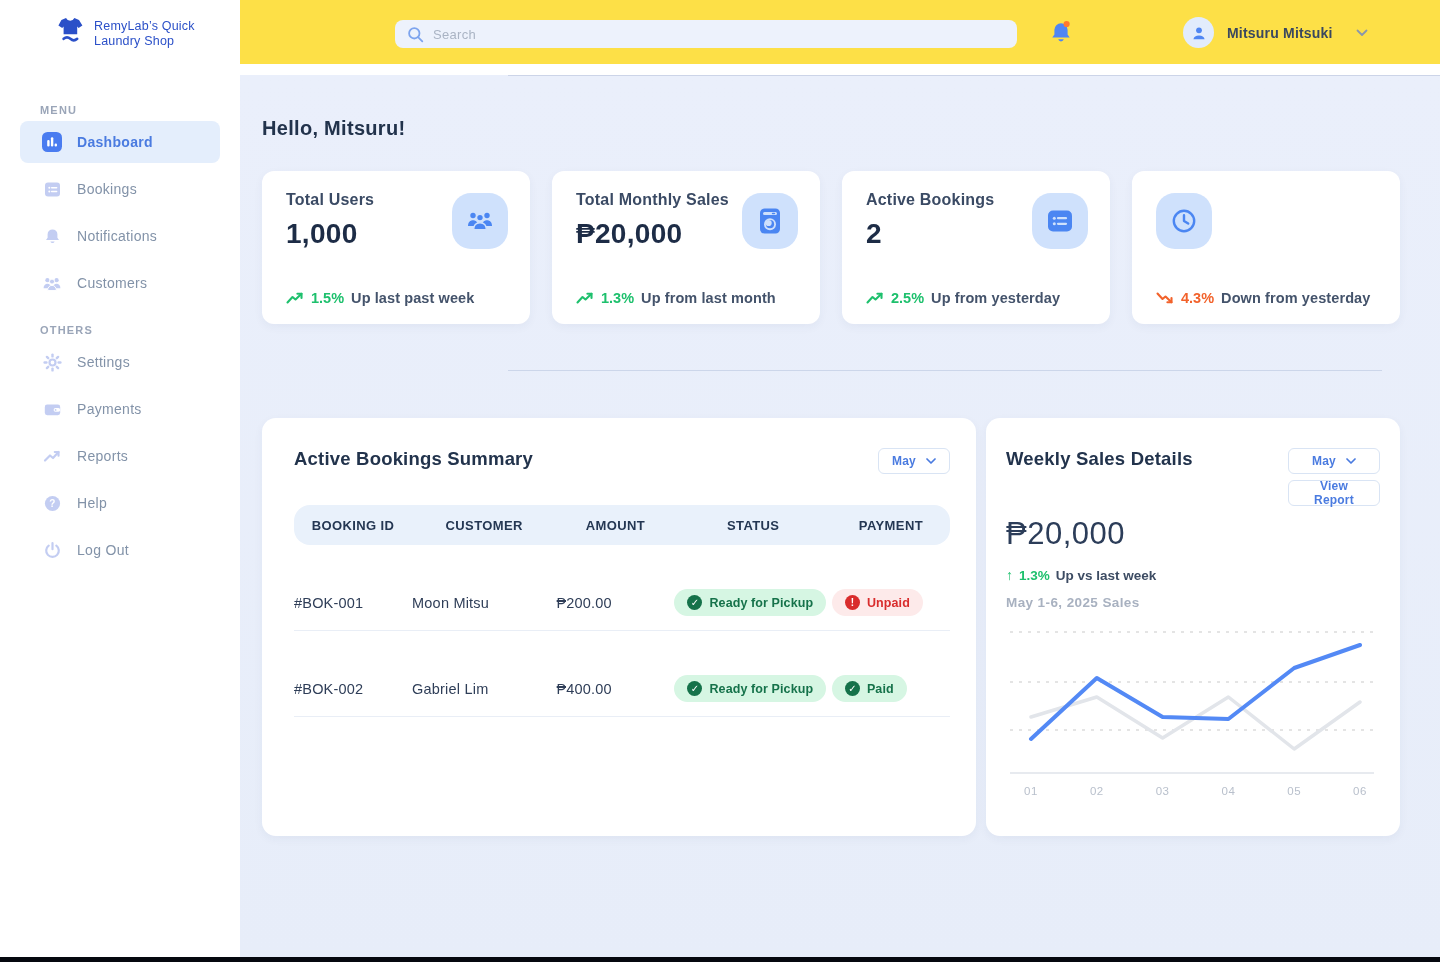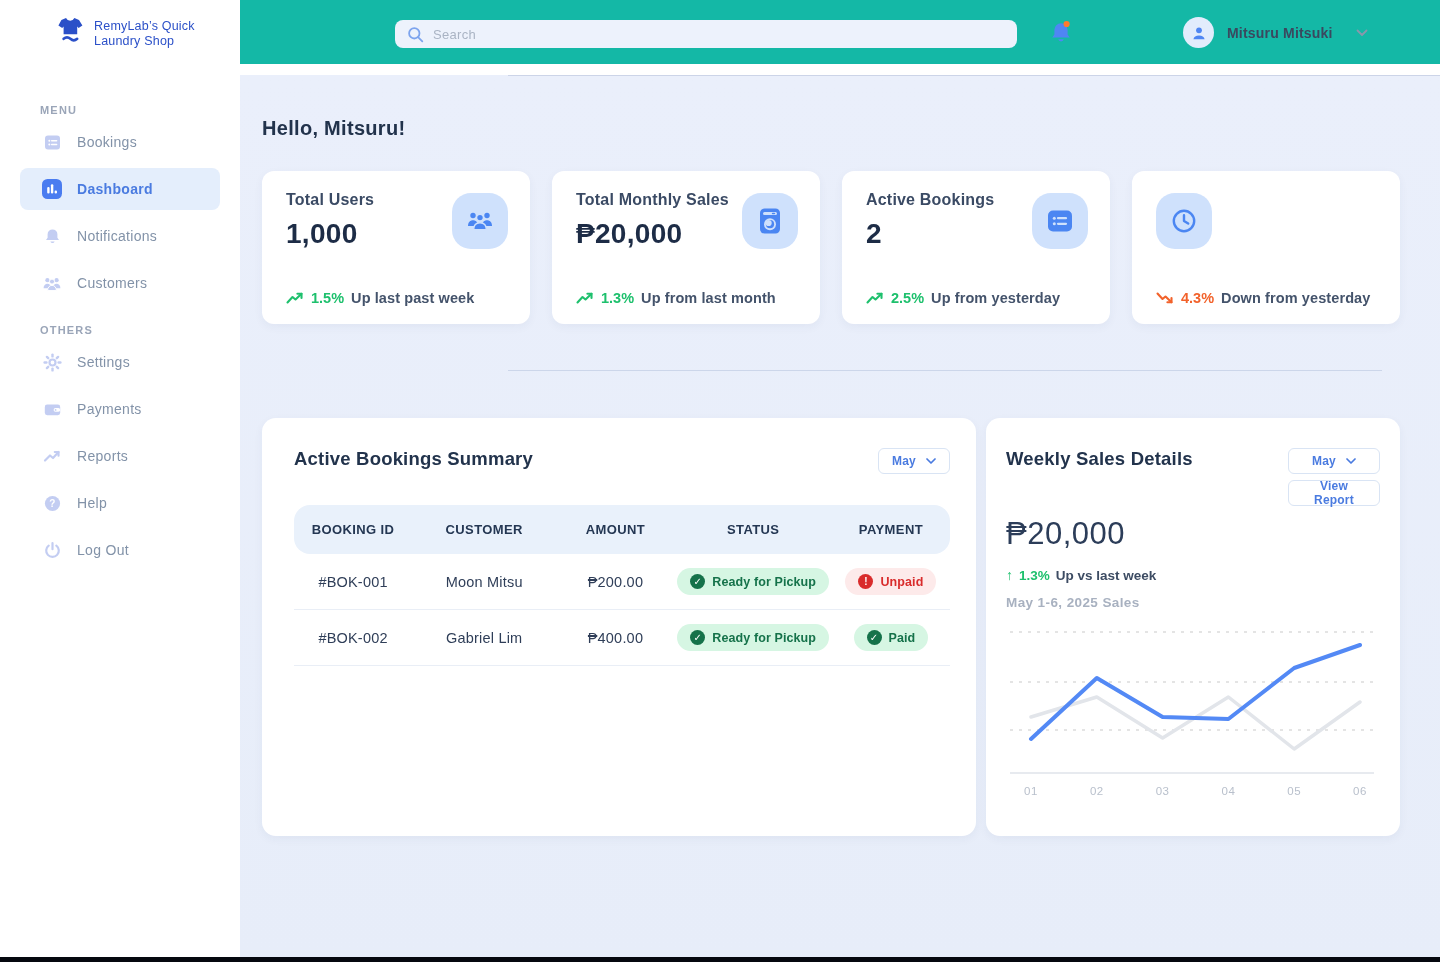--- a/index.html
+++ b/index.html
@@ -4,21 +4,21 @@
 <style>
   * { margin:0; padding:0; box-sizing:border-box; }
   html,body { width:1440px; height:962px; }
   body {
     font-family:"Liberation Sans","DejaVu Sans",sans-serif;
     background:#ffffff; position:relative; overflow:hidden;
     -webkit-font-smoothing:antialiased;
   }
 
   
-  .header { position:absolute; left:0; top:0; width:1440px; height:64px; background:#14b8a6; z-index:4; }
+  .header { position:absolute; left:0; top:0; width:1440px; height:64px; background:#fde047; z-index:4; }
   .search-bar {
     position:absolute; left:395px; top:20px; width:622px; height:28px;
     background:#edf2fc; border-radius:8px; display:flex; align-items:center; gap:9px; padding:0 12px;
   }
   .search-bar svg { flex:0 0 auto; }
   .search-bar input {
     border:none; outline:none; background:transparent; width:100%;
     font-family:inherit; font-size:13px; color:#56627a;
   }
   .search-bar input::placeholder { color:#aab4c4; letter-spacing:.3px; }
@@ -81,28 +81,28 @@
   .bookings { padding:30px 26px 0 32px; }
   .panel-head { display:flex; justify-content:space-between; align-items:flex-start; }
   .panel-title { font-size:18.5px; font-weight:bold; color:#22334c; letter-spacing:.2px; }
   .select-btn {
     height:26px; padding:0 13px; background:#fff; border:1px solid #d9e4f4; border-radius:6px;
     display:inline-flex; align-items:center; gap:10px; cursor:pointer;
     font-family:inherit; font-size:12px; font-weight:bold; color:#4a7be0; letter-spacing:.2px;
   }
   .table { margin-top:31px; }
   .thead {
-    display:grid; grid-template-columns:18% 22% 18% 24% 18%; height:49px; align-items:center;
+    display:grid; grid-template-columns:18% 22% 18% 24% 18%; height:40px; align-items:center;
     background:#e9f1fb; border-radius:16px;
   }
   .thead div { text-align:center; font-size:13px; font-weight:bold; color:#243753; letter-spacing:.4px; }
   .trow {
     display:grid; grid-template-columns:18% 22% 18% 24% 18%; align-items:center;
-    height:56px; border-bottom:1px solid #e9eef6; text-align:center;
-    font-size:14.5px; color:#2f3e58; letter-spacing:.2px;
+    height:56px; border-bottom:1px solid #e9eef6; text-align:left;
+    font-size:14.5px; color:#2f3e58; letter-spacing:.2px;margin-top:30px;
   }
   .pill {
     display:inline-flex; align-items:center; gap:7px; padding:6px 13px; border-radius:999px;
     font-size:12.5px; font-weight:bold; letter-spacing:.1px;
   }
   .pill .dot {
     width:15px; height:15px; border-radius:50%; color:#fff; font-size:10px; font-weight:bold;
     display:inline-flex; align-items:center; justify-content:center; line-height:1;
   }
   .pill.ok, .pill.paid { background:#d6f6e3; color:#15724a; }
@@ -165,43 +165,43 @@
     </svg>
     <div class="brand-name">
       <div>RemyLab’s Quick</div>
       <div>Laundry Shop</div>
     </div>
   </div>
 
   <div class="nav">
     <div class="section-label">MENU</div>
 
+    <div class="nav-item active">
+      <span class="nav-ic">
+        <svg width="20" height="20" viewBox="0 0 20 20">
+          <rect width="20" height="20" rx="5.5" fill="#4a7cf0"></rect>
+          <rect x="5.2" y="8" width="2.4" height="6.6" rx="1.1" fill="#fff"></rect>
+          <rect x="8.9" y="5.2" width="2.4" height="9.4" rx="1.1" fill="#fff"></rect>
+          <rect x="12.6" y="11.6" width="2.4" height="3" rx="1.1" fill="#fff"></rect>
+        </svg>
+      </span>
+      <span>Dashboard</span>
+    </div>
+
     <div class="nav-item">
       <span class="nav-ic">
         <svg width="19" height="19" viewBox="0 0 19 19">
           <rect x="2" y="2.6" width="15" height="13.8" rx="3" fill="#c3cdf2"></rect>
           <circle cx="6.3" cy="7.7" r="1" fill="#fff"></circle>
             <circle cx="6.3" cy="11.5" r="1" fill="#fff"></circle>
           <line x1="8.7" y1="7.7" x2="13.6" y2="7.7" stroke="#fff" stroke-width="1.5" stroke-linecap="round"></line>
           <line x1="8.7" y1="11.5" x2="13.6" y2="11.5" stroke="#fff" stroke-width="1.5" stroke-linecap="round"></line>
         </svg>
       </span>
       <span>Bookings</span>
-    </div>
-
-    <div class="nav-item active">
-      <span class="nav-ic">
-        <svg width="20" height="20" viewBox="0 0 20 20">
-          <rect width="20" height="20" rx="5.5" fill="#4a7cf0"></rect>
-          <rect x="5.2" y="8" width="2.4" height="6.6" rx="1.1" fill="#fff"></rect>
-          <rect x="8.9" y="5.2" width="2.4" height="9.4" rx="1.1" fill="#fff"></rect>
-          <rect x="12.6" y="11.6" width="2.4" height="3" rx="1.1" fill="#fff"></rect>
-        </svg>
-      </span>
-      <span>Dashboard</span>
     </div>
 
     <div class="nav-item">
       <span class="nav-ic">
         <svg width="19" height="19" viewBox="0 0 19 19">
           <path d="M9.5 2.4a4.9 4.9 0 0 0-4.9 4.9v3.4L3 13h13l-1.6-2.3V7.3A4.9 4.9 0 0 0 9.5 2.4z" fill="#c3cdf2"></path>
           <path d="M7.4 14.5a2.2 2.2 0 0 0 4.2 0z" fill="#c3cdf2"></path>
         </svg>
       </span>
       <span>Notifications</span>

